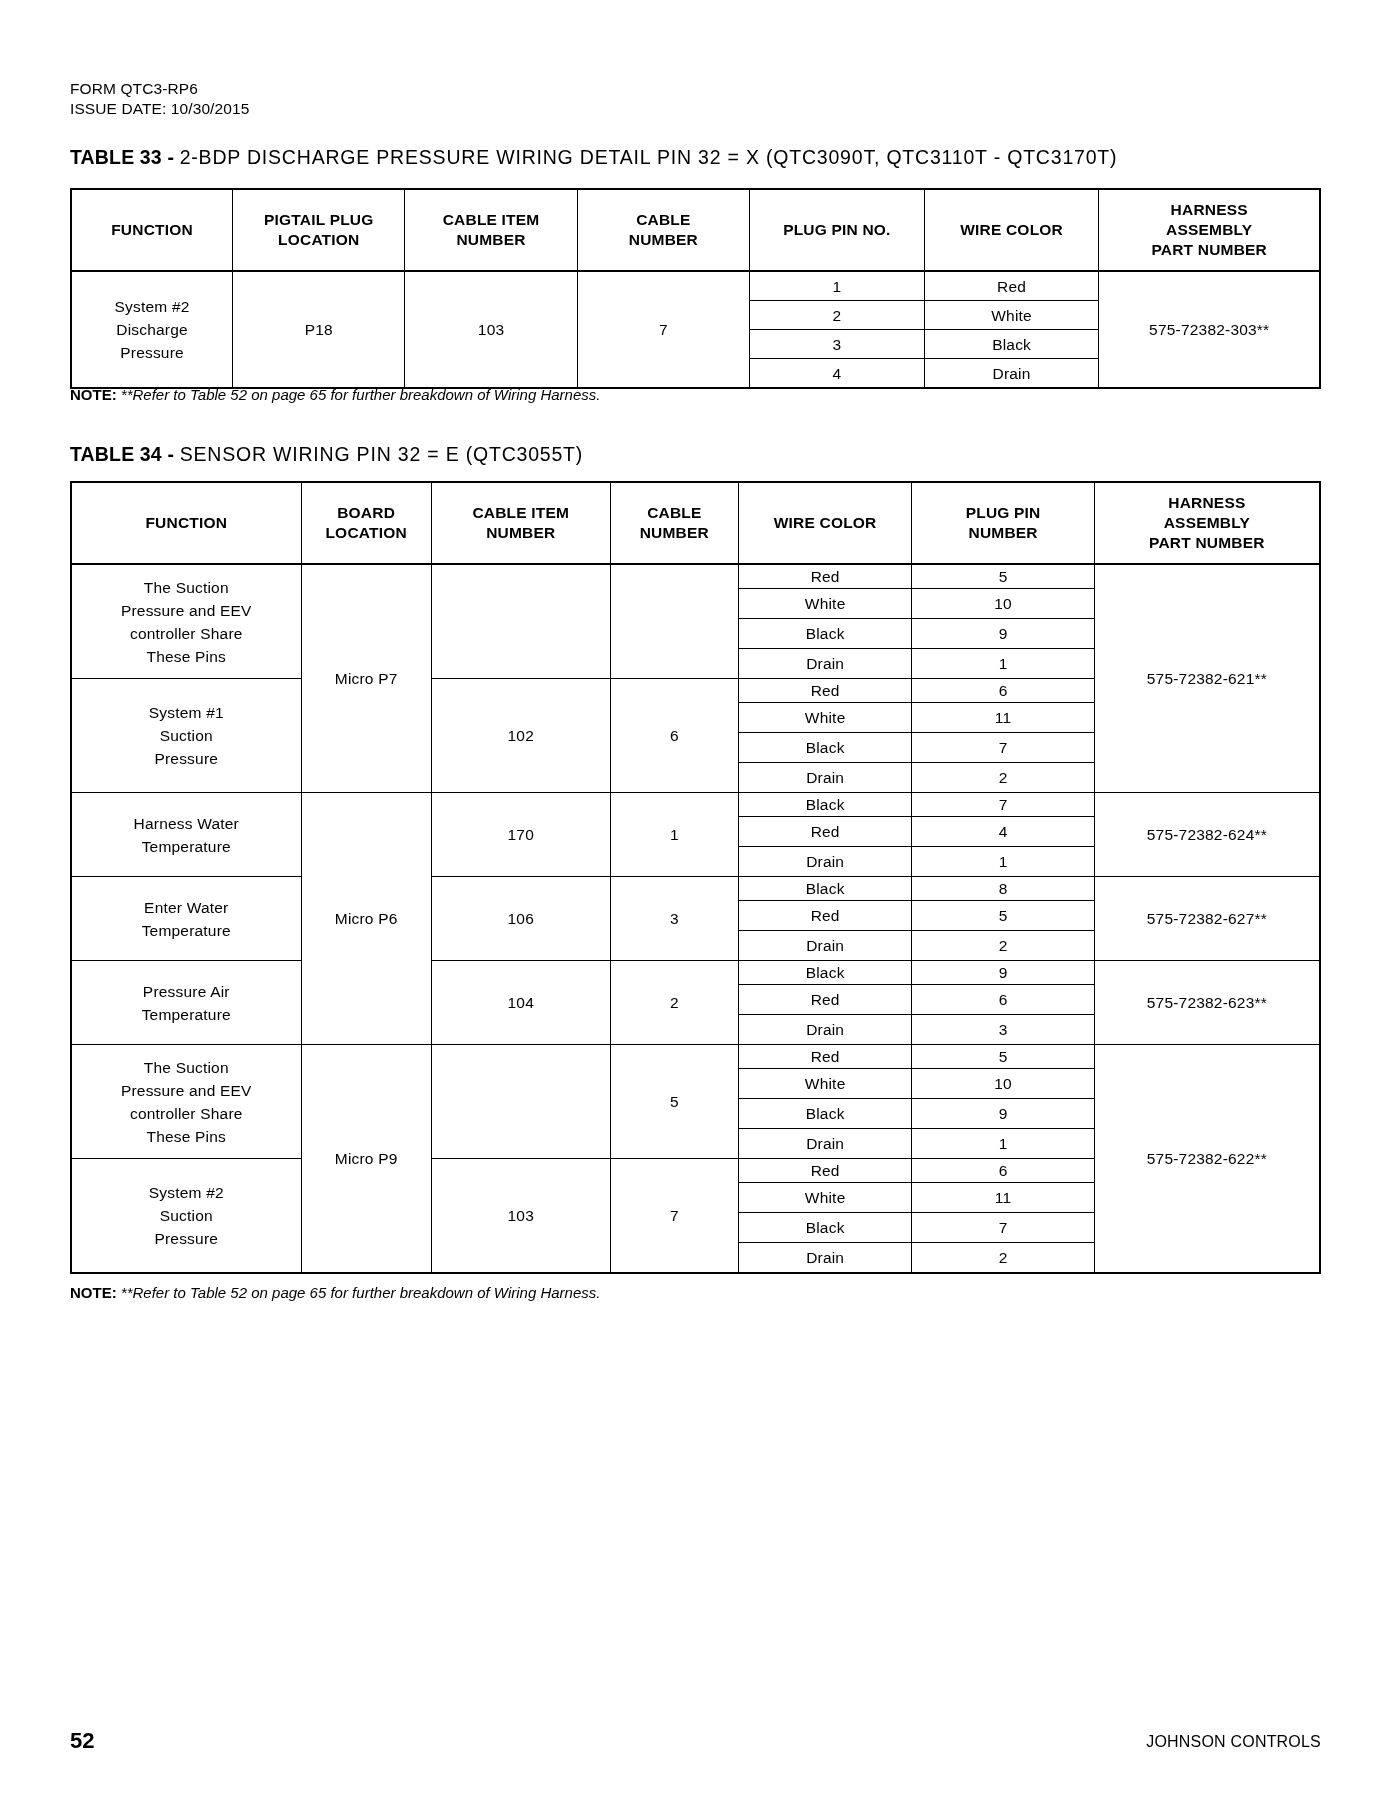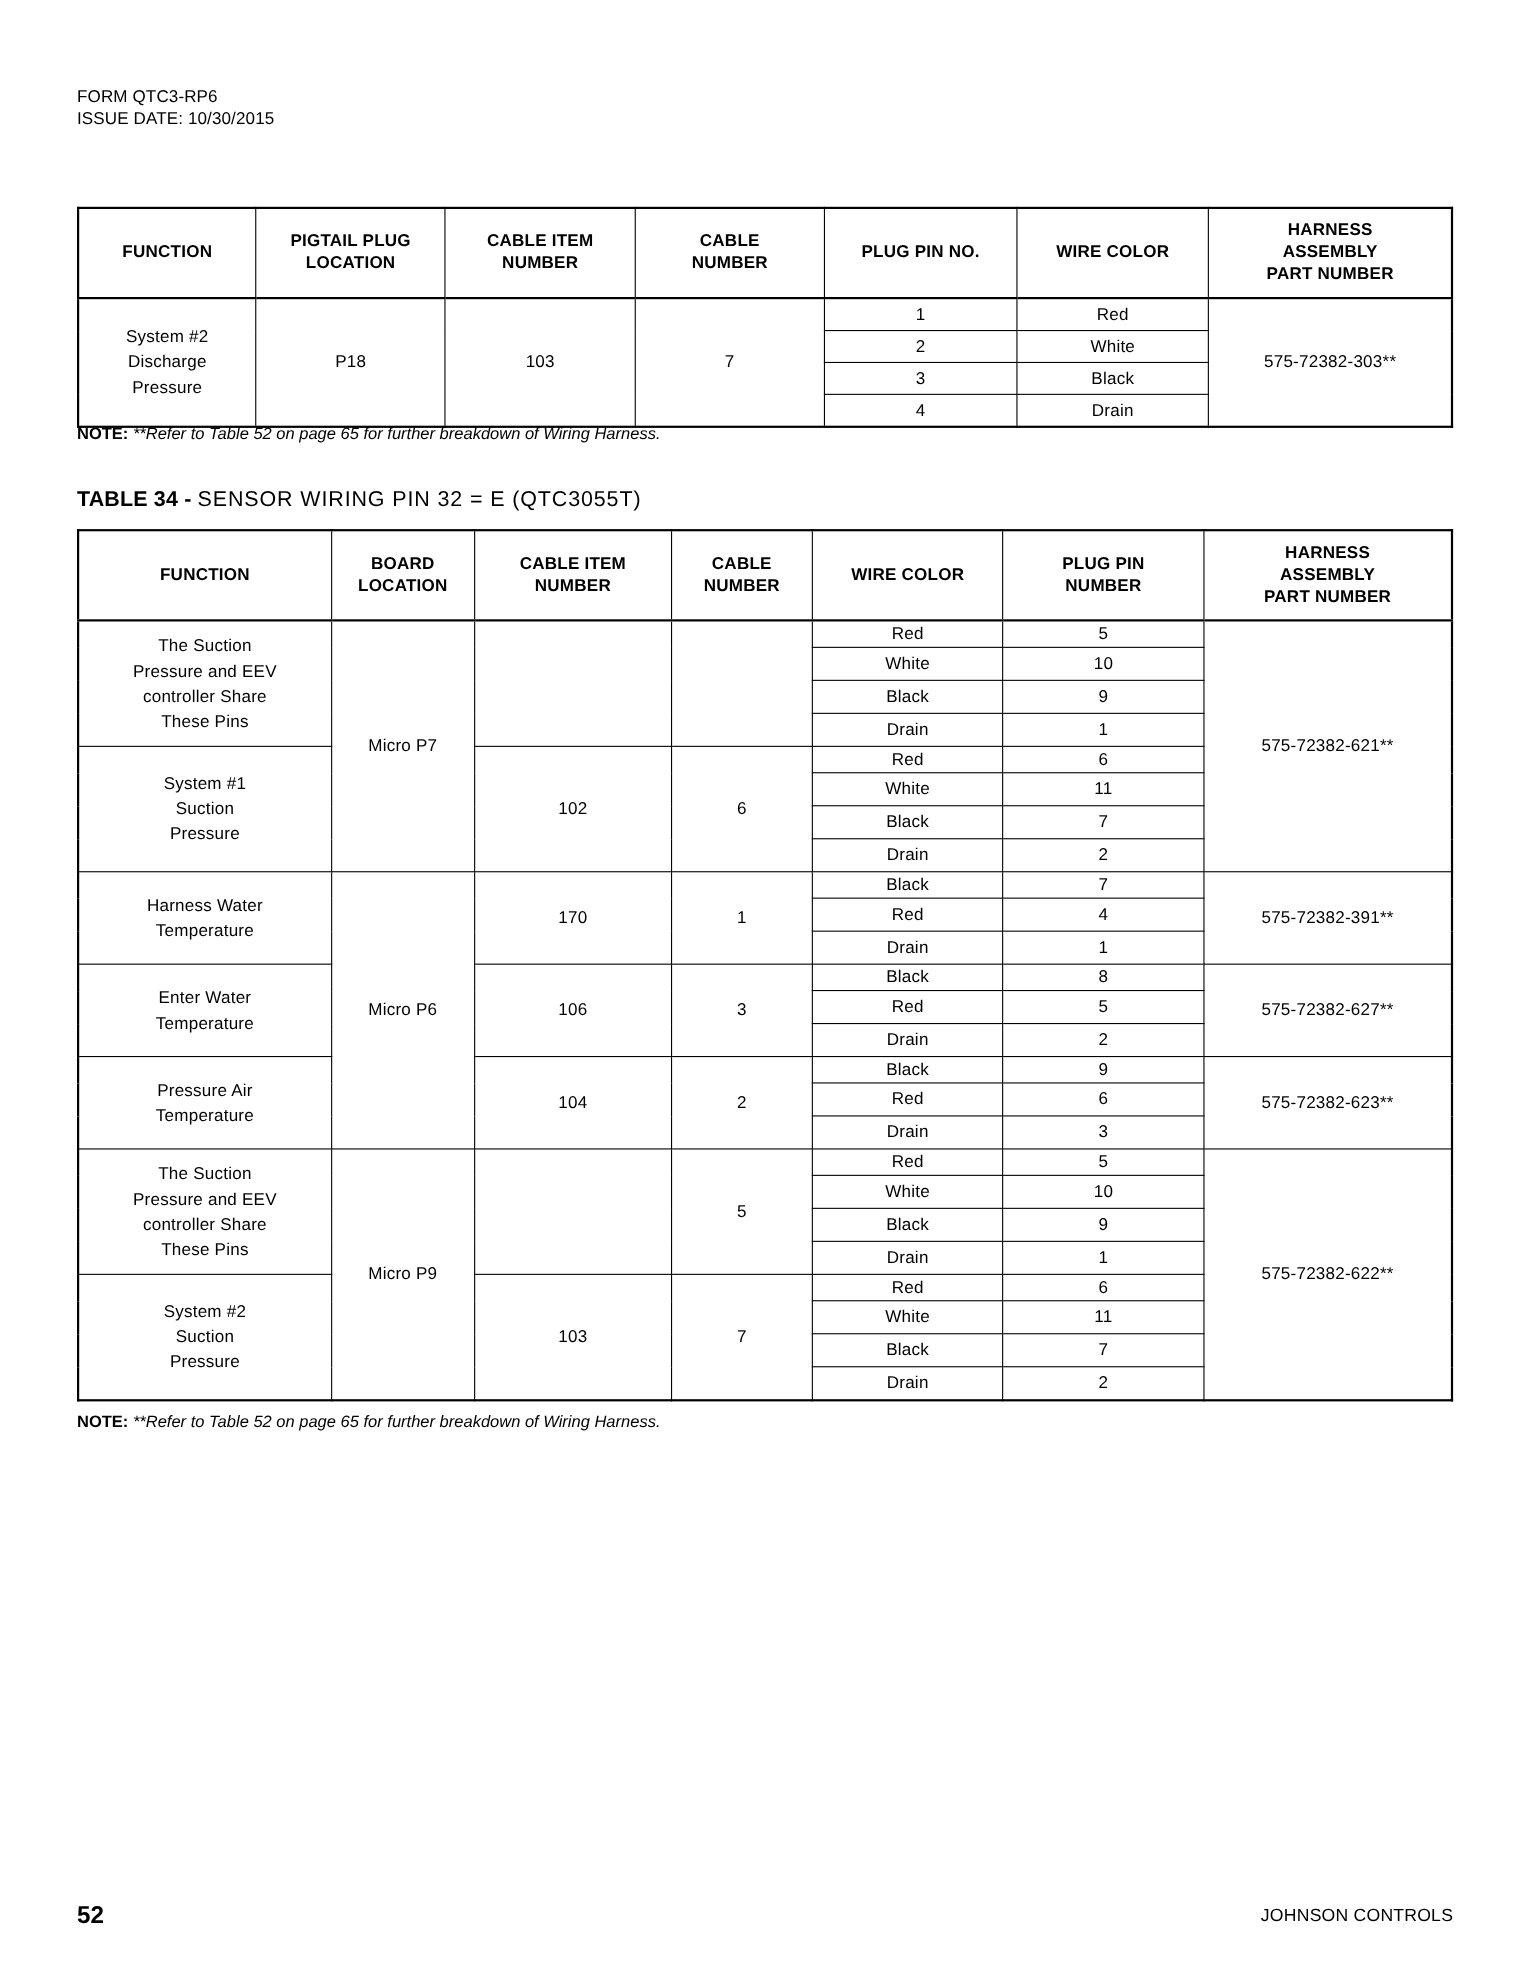--- a/index.html
+++ b/index.html
@@ -124,20 +124,24 @@
 </head>
 <body>
 
 <div class="page">
 
   <div class="doc-header">
     <div>FORM QTC3-RP6</div>
     <div>ISSUE DATE: 10/30/2015</div>
   </div>
 
+  <div class="table-title" id="title-33">
+    <span class="tt-label">TABLE 33 -</span>
+    <span class="tt-text">2-BDP DISCHARGE PRESSURE WIRING DETAIL PIN 32 = X (QTC3090T, QTC3110T - QTC3170T)</span>
+  </div>
 
   <table class="wt" id="table-33">
     <colgroup>
       <col style="width:136px">
       <col style="width:145px">
       <col style="width:145px">
       <col style="width:145px">
       <col style="width:147px">
       <col style="width:147px">
       <col style="width:186px">
@@ -308,21 +312,21 @@
       <tr>
         <td rowspan="3" class="grp-top" style="height:29px">
           <span>Harness Water</span><br>
           <span>Temperature</span>
         </td>
         <td rowspan="9" class="grp-top grp-bot">Micro P6</td>
         <td rowspan="3" class="grp-top">170</td>
         <td rowspan="3" class="grp-top">1</td>
         <td class="sep-left grp-top">Black</td>
         <td class="grp-top">7</td>
-        <td rowspan="3" class="sep-left grp-top">575-72382-391**</td>
+        <td rowspan="3" class="sep-left grp-top">575-72382-624**</td>
       </tr>
       <tr>
         <td class="sep-left" style="height:29px">Red</td>
         <td>4</td>
       </tr>
       <tr>
         <td class="sep-left" style="height:29px">Drain</td>
         <td>1</td>
       </tr>
 

